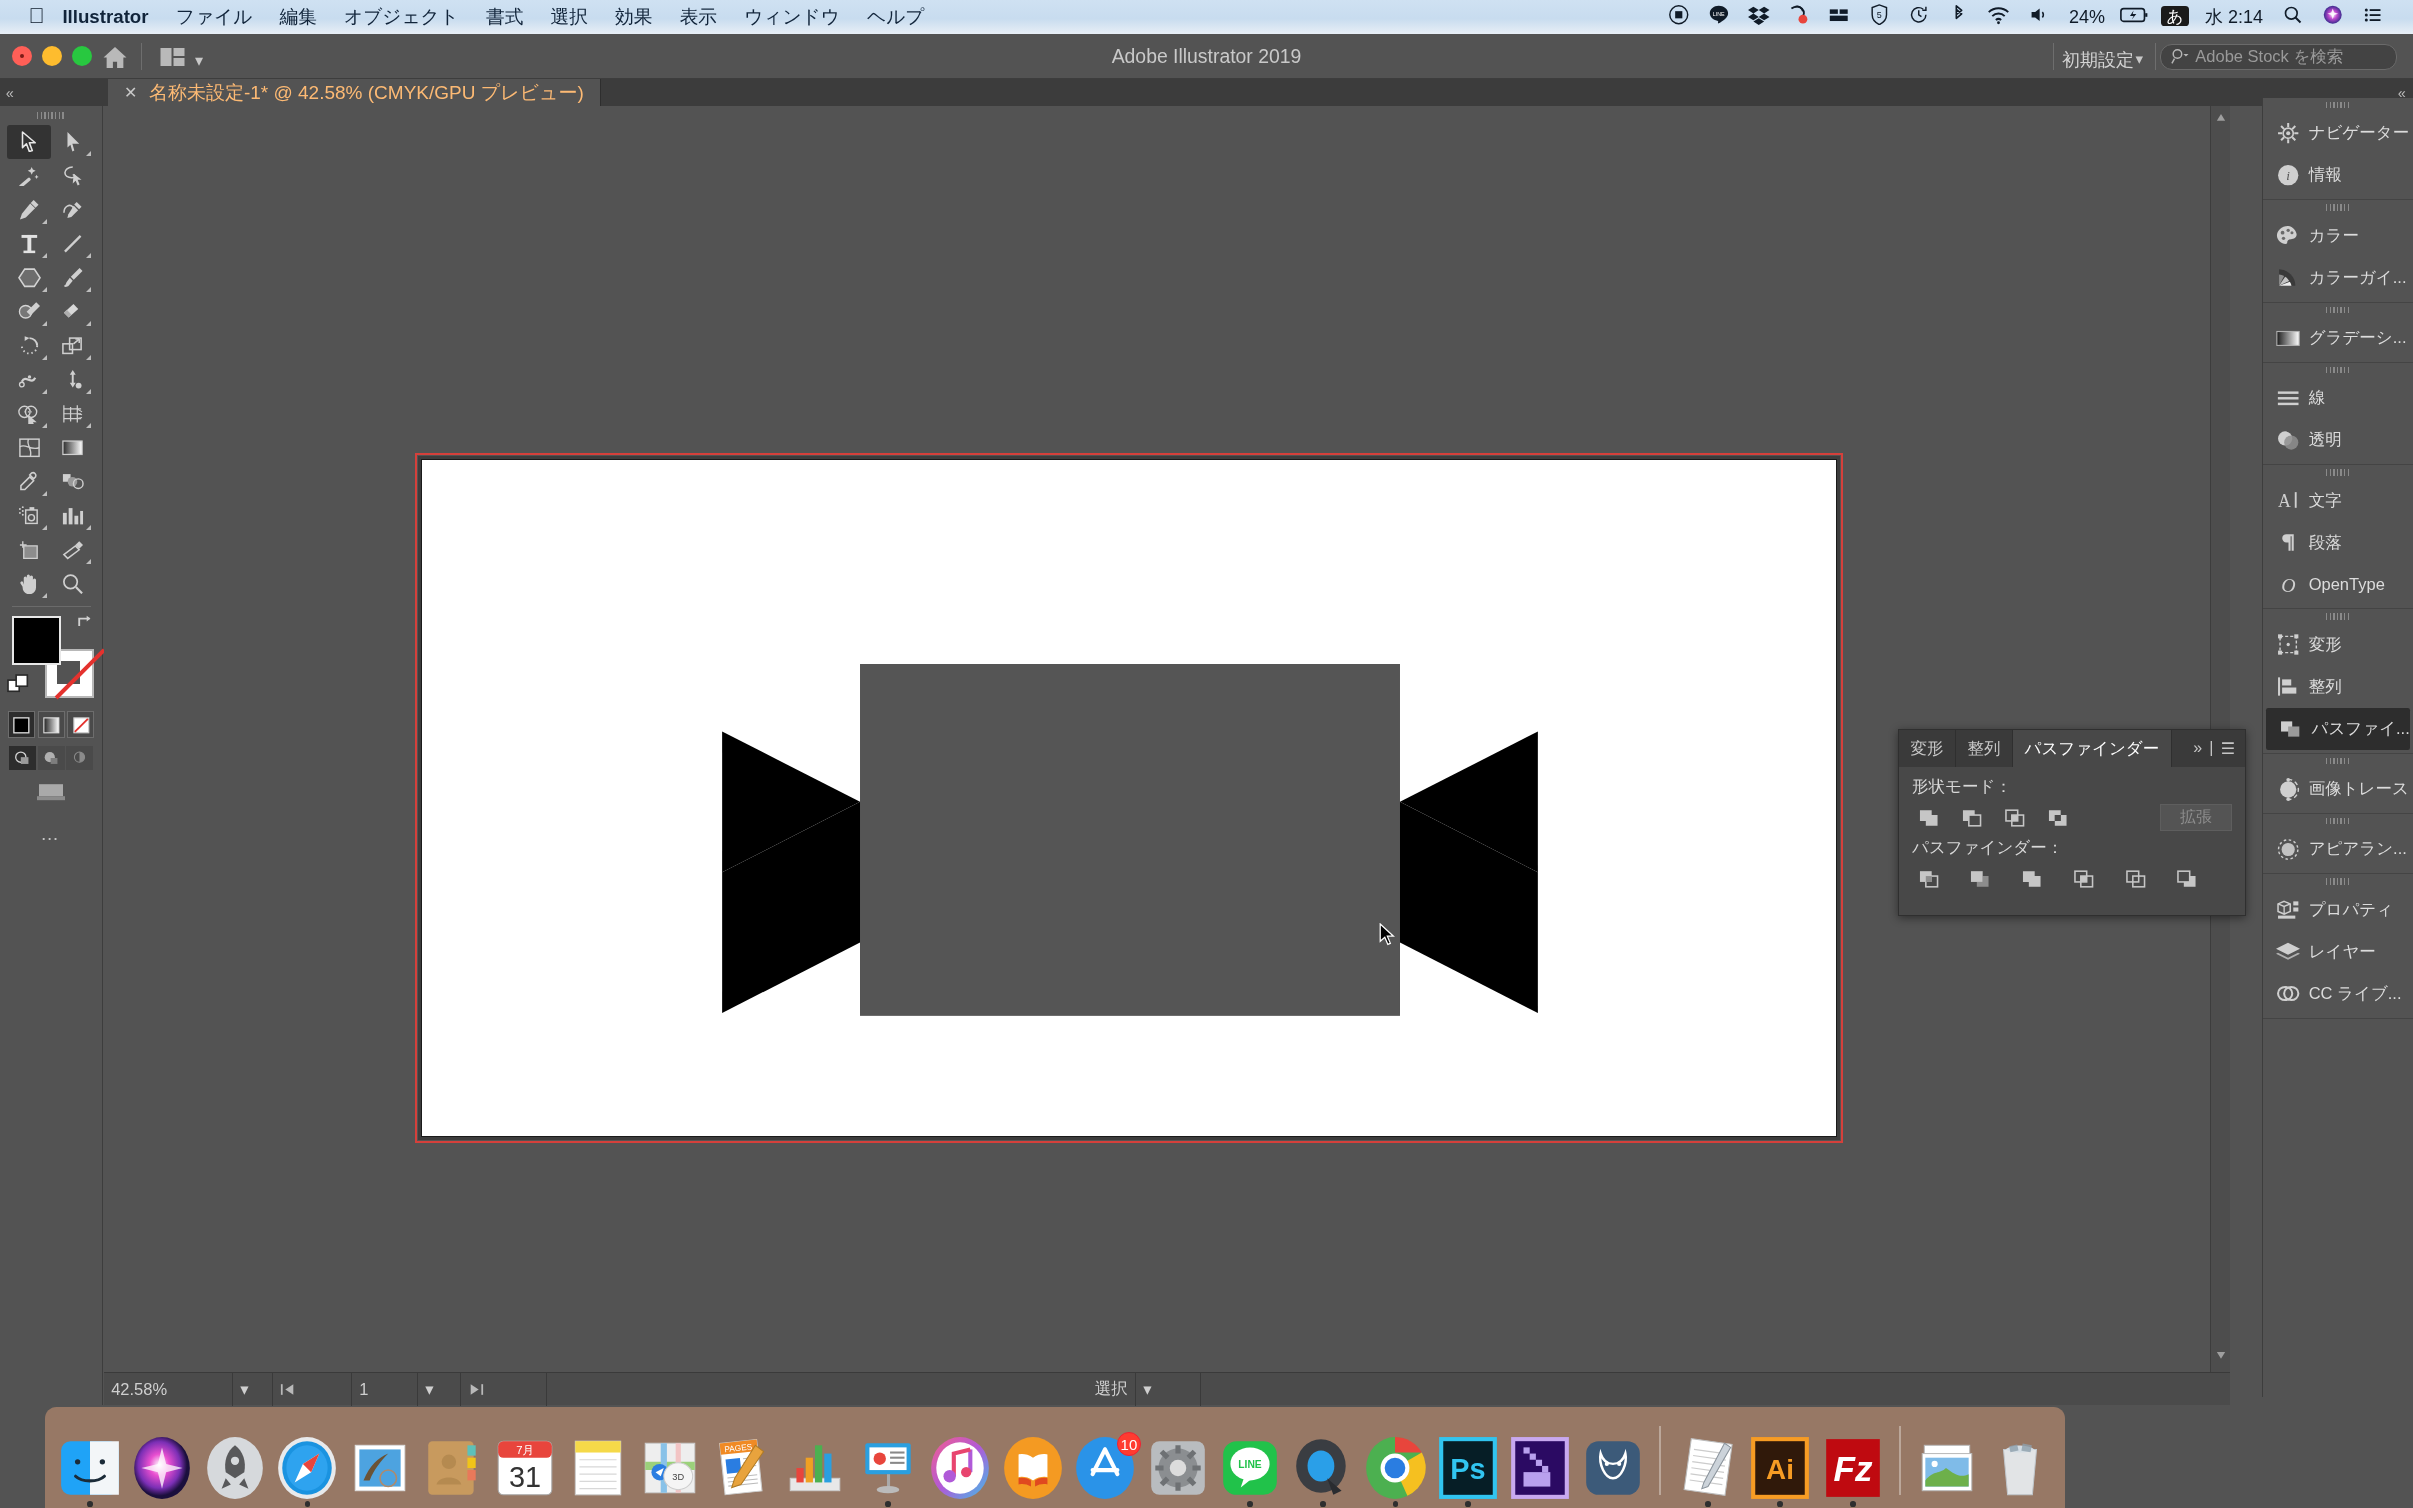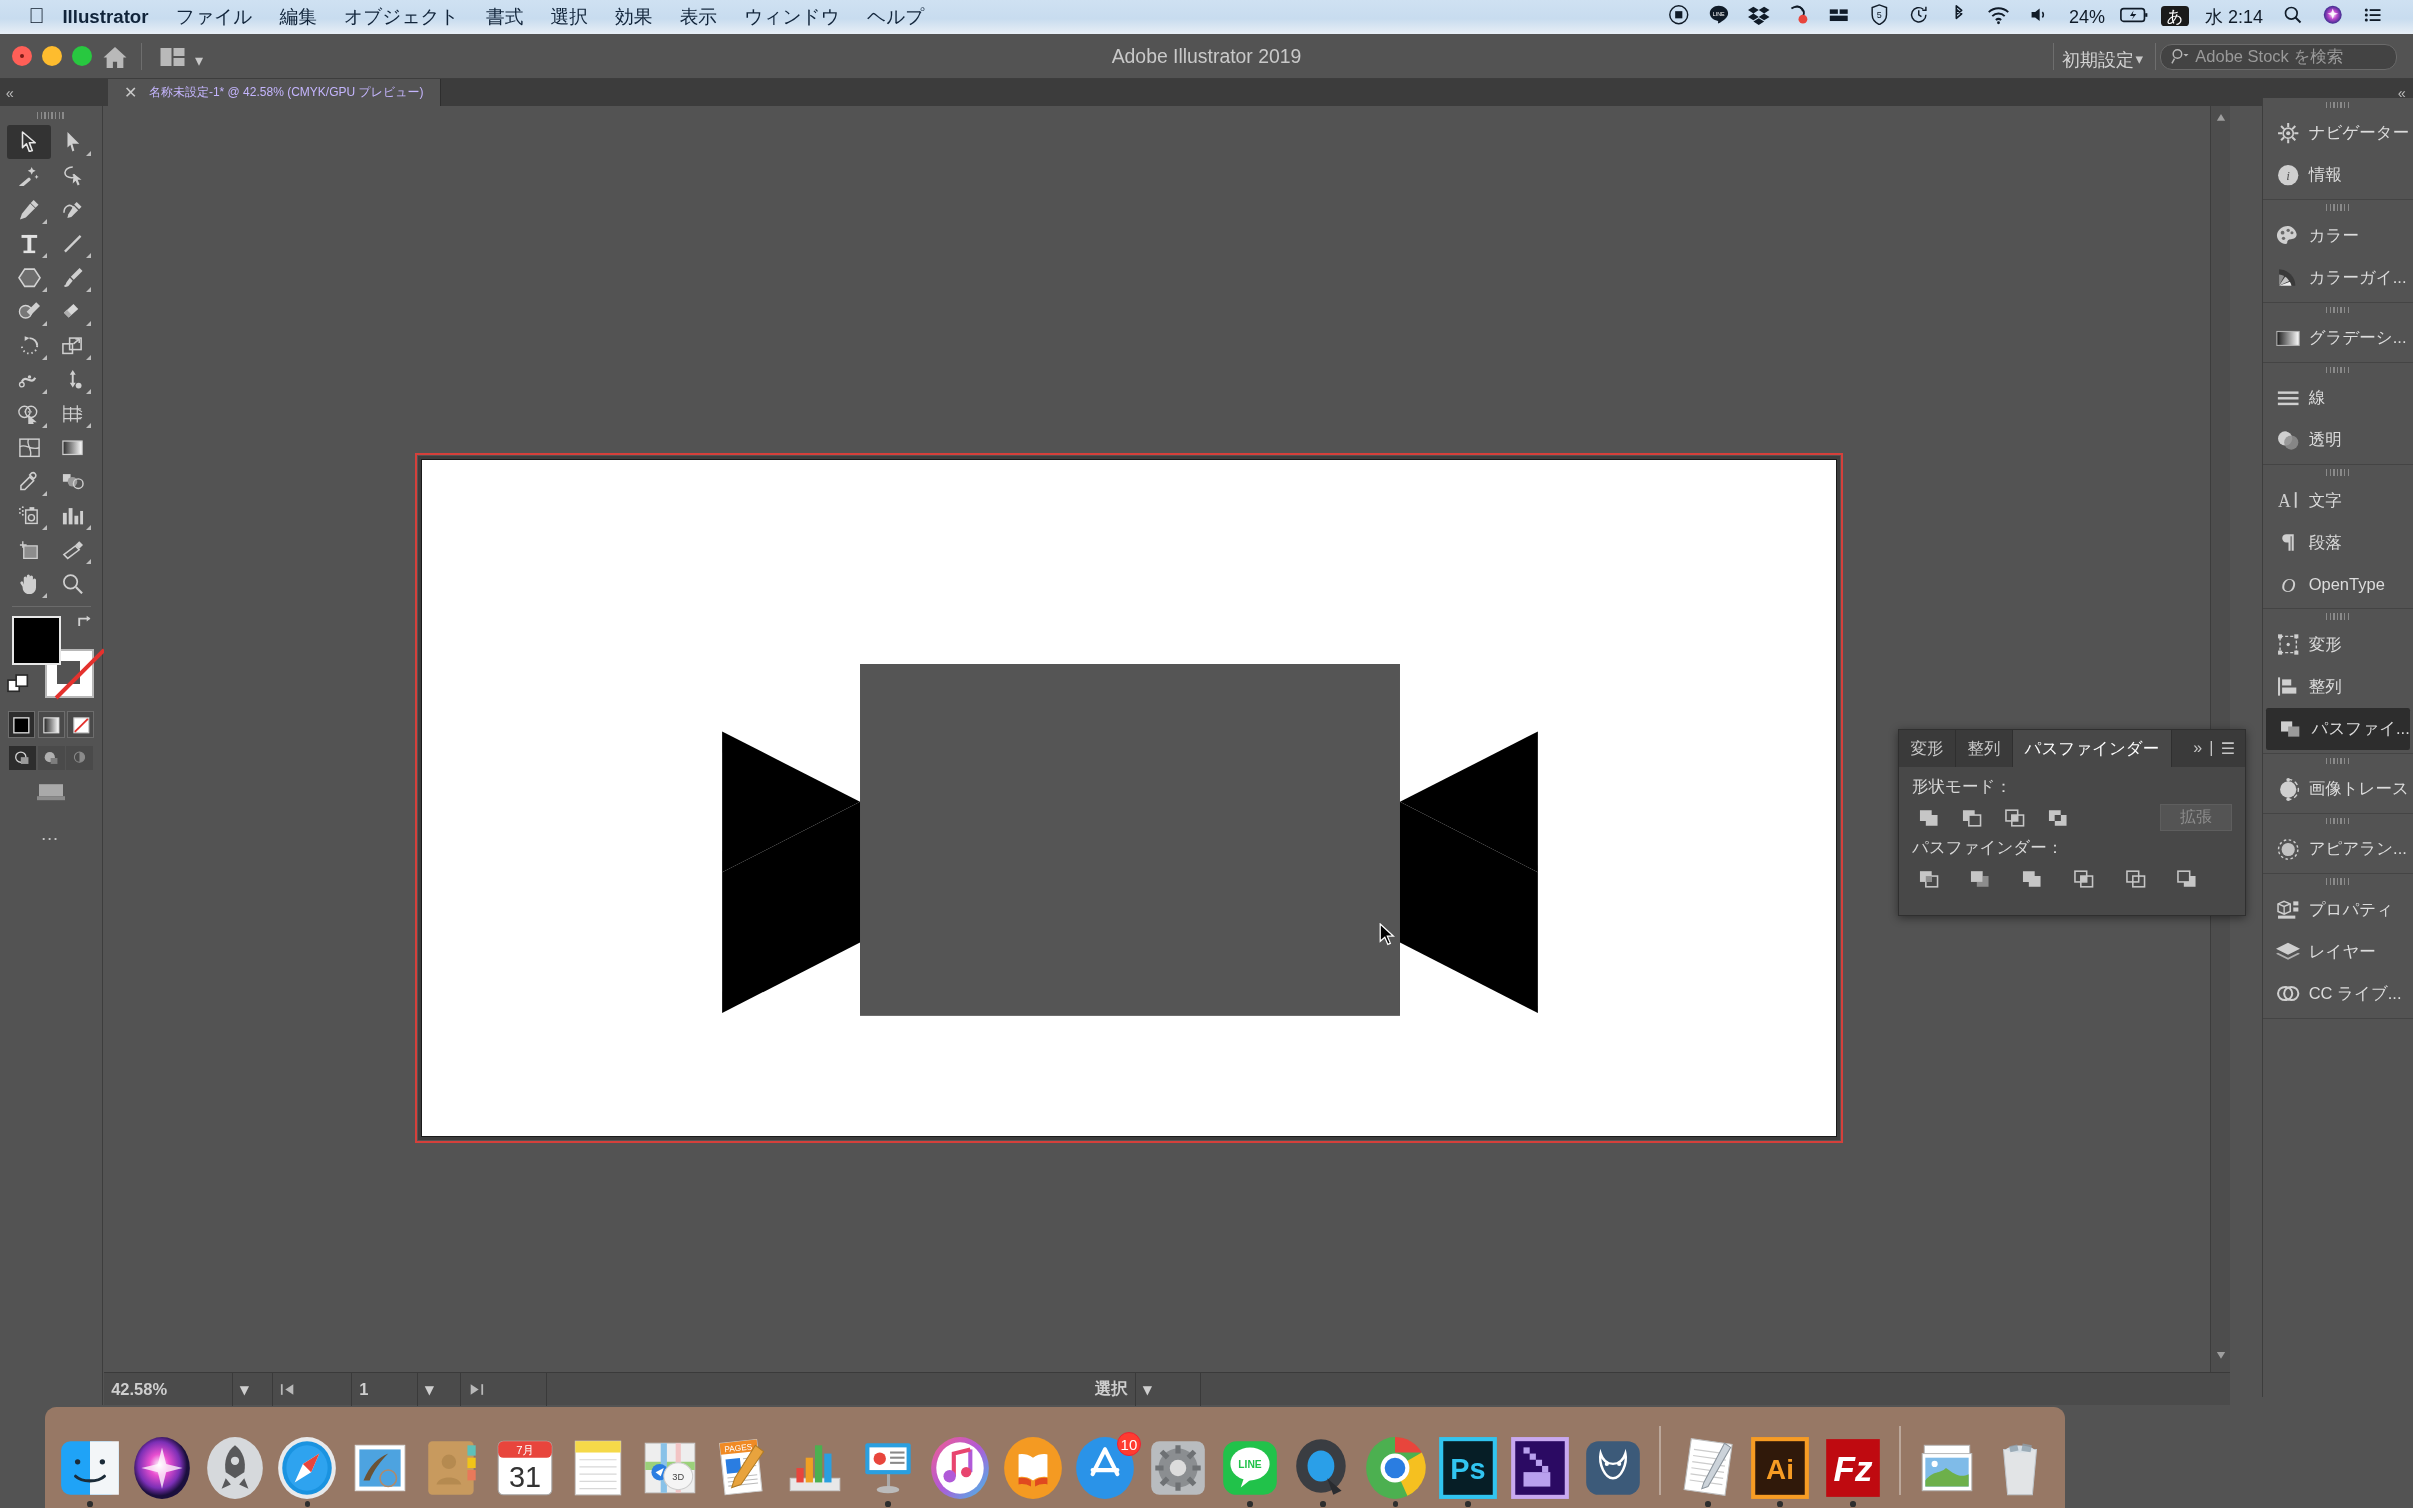--- a/index.html
+++ b/index.html
@@ -47,21 +47,21 @@
   #stock{ position:absolute; right:16px; top:10px; width:237px; height:26px;
           background:#434343; border:0.7px solid #6a6a6a; border-radius:12px; display:flex; align-items:center; }
   #stock .sic{ padding:0 5.7px 0 8.6px; }
   #stock .sph{ font-size:16.5px; color:#9a9a9a; white-space:nowrap; }
 
   
   #tabbar{ position:absolute; top:45px; left:0; width:2413px; height:27px; background:#3c3c3c; }
   #doctab{ position:absolute; left:108px; top:0; height:27px; background:#535353;
            display:flex; align-items:center; padding:0 16px; border-right:0.7px solid #2e2e2e; }
   #doctab .x{ font-size:16px; color:#c9c9c9; margin-right:11.5px; }
-  #doctab .t{ font-size:12px; color:#c4b5fd; white-space:nowrap;text-align:right; }
+  #doctab .t{ font-size:19px; color:#fdba74; white-space:nowrap;text-align:right; }
   #tabcollapse{ position:absolute; left:5.7px; top:5.7px; font-size:14.4px; color:#bdbdbd; }
   #right-collapse{ position:absolute; right:7.2px; top:5.7px; font-size:14.4px; color:#bdbdbd; }
 
   
   #toolbar{ position:absolute; left:0; top:72px; width:103px; height:1299px; background:#535353;
             border-right:0.7px solid #3d3d3d; }
   #tb-grip{ height:18.7px; display:flex; align-items:center; justify-content:center; }
   .grip{ width:29px; height:7.2px;
     background:repeating-linear-gradient(90deg,#8a8a8a 0 1.4px,transparent 1.4px 3.6px); }
   .tgrid{ display:grid; grid-template-columns:1fr 1fr; padding:0 7.2px; }
@@ -100,21 +100,21 @@
   #artboard{ position:absolute; left:317px; top:353px; width:1416px; height:678px; background:#fff;
              border:1.4px solid #1a1a1a; box-sizing:border-box; }
   #ribbon{ position:absolute; left:0; top:0; width:1416px; height:678px; }
   #cursor{ position:absolute; left:1275px; top:817px; }
 
   
   #vscroll{ position:absolute; right:0; top:0; width:20px; height:1299px; background:#4d4d4d; border-left:0.7px solid #3d3d3d;}
 
   
   #statusbar{ position:absolute; left:104px; bottom:0; width:2126px; height:33px;
-              background:#4b4b4b; border-top:0.7px solid #3a3a3a; display:flex; align-items:center;font-weight:bold; }
+              background:#4b4b4b; border-top:0.7px solid #3a3a3a; display:flex; align-items:center; }
   .sb-cell{ height:33px; display:flex; align-items:center; padding:0 7.2px;
             border-right:0.7px solid #3a3a3a; font-size:16.5px; color:#cfcfcf; }
 
   
   #dock{ position:absolute; right:0; top:64px; width:151px; height:1299px; background:#535353;
          border-left:0.7px solid #3d3d3d; }
   .dgroup{ border-bottom:0.7px solid #444; padding-bottom:2.9px; }
   .dgrip{ height:14.4px; display:flex; align-items:center; justify-content:center; }
   .dgrip .g{ width:24.4px; height:6.5px;
     background:repeating-linear-gradient(90deg,#8a8a8a 0 1.4px,transparent 1.4px 3.6px); }

